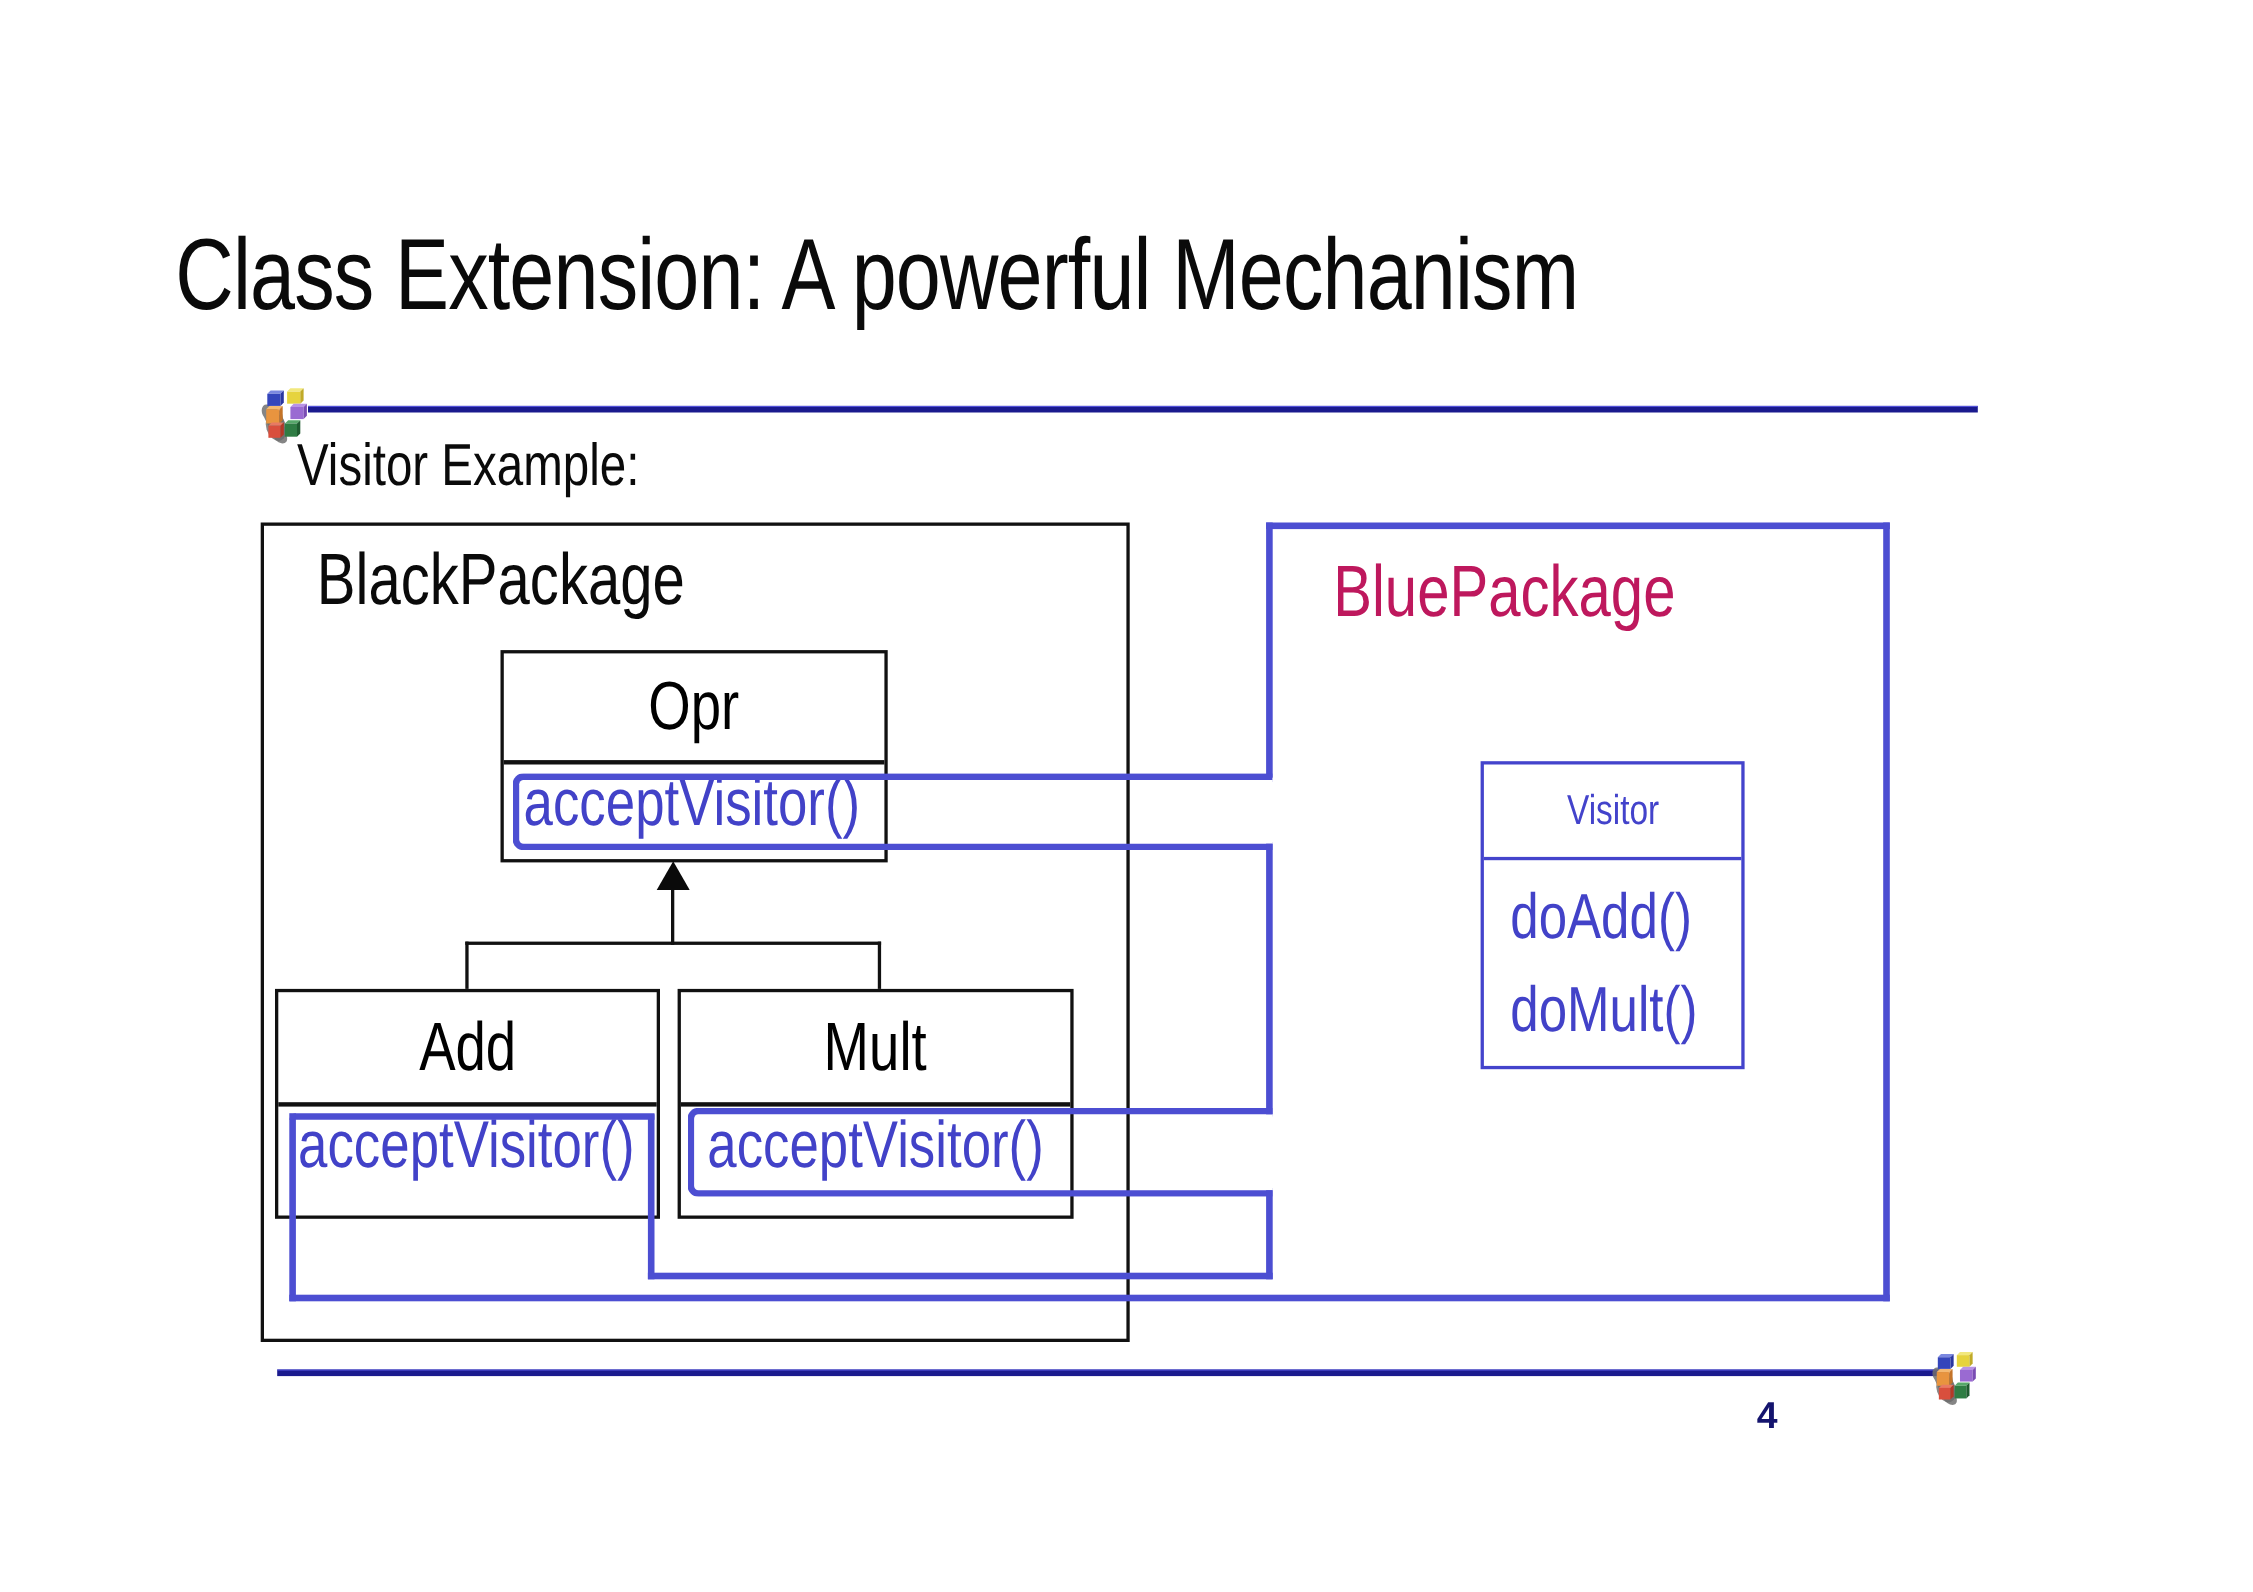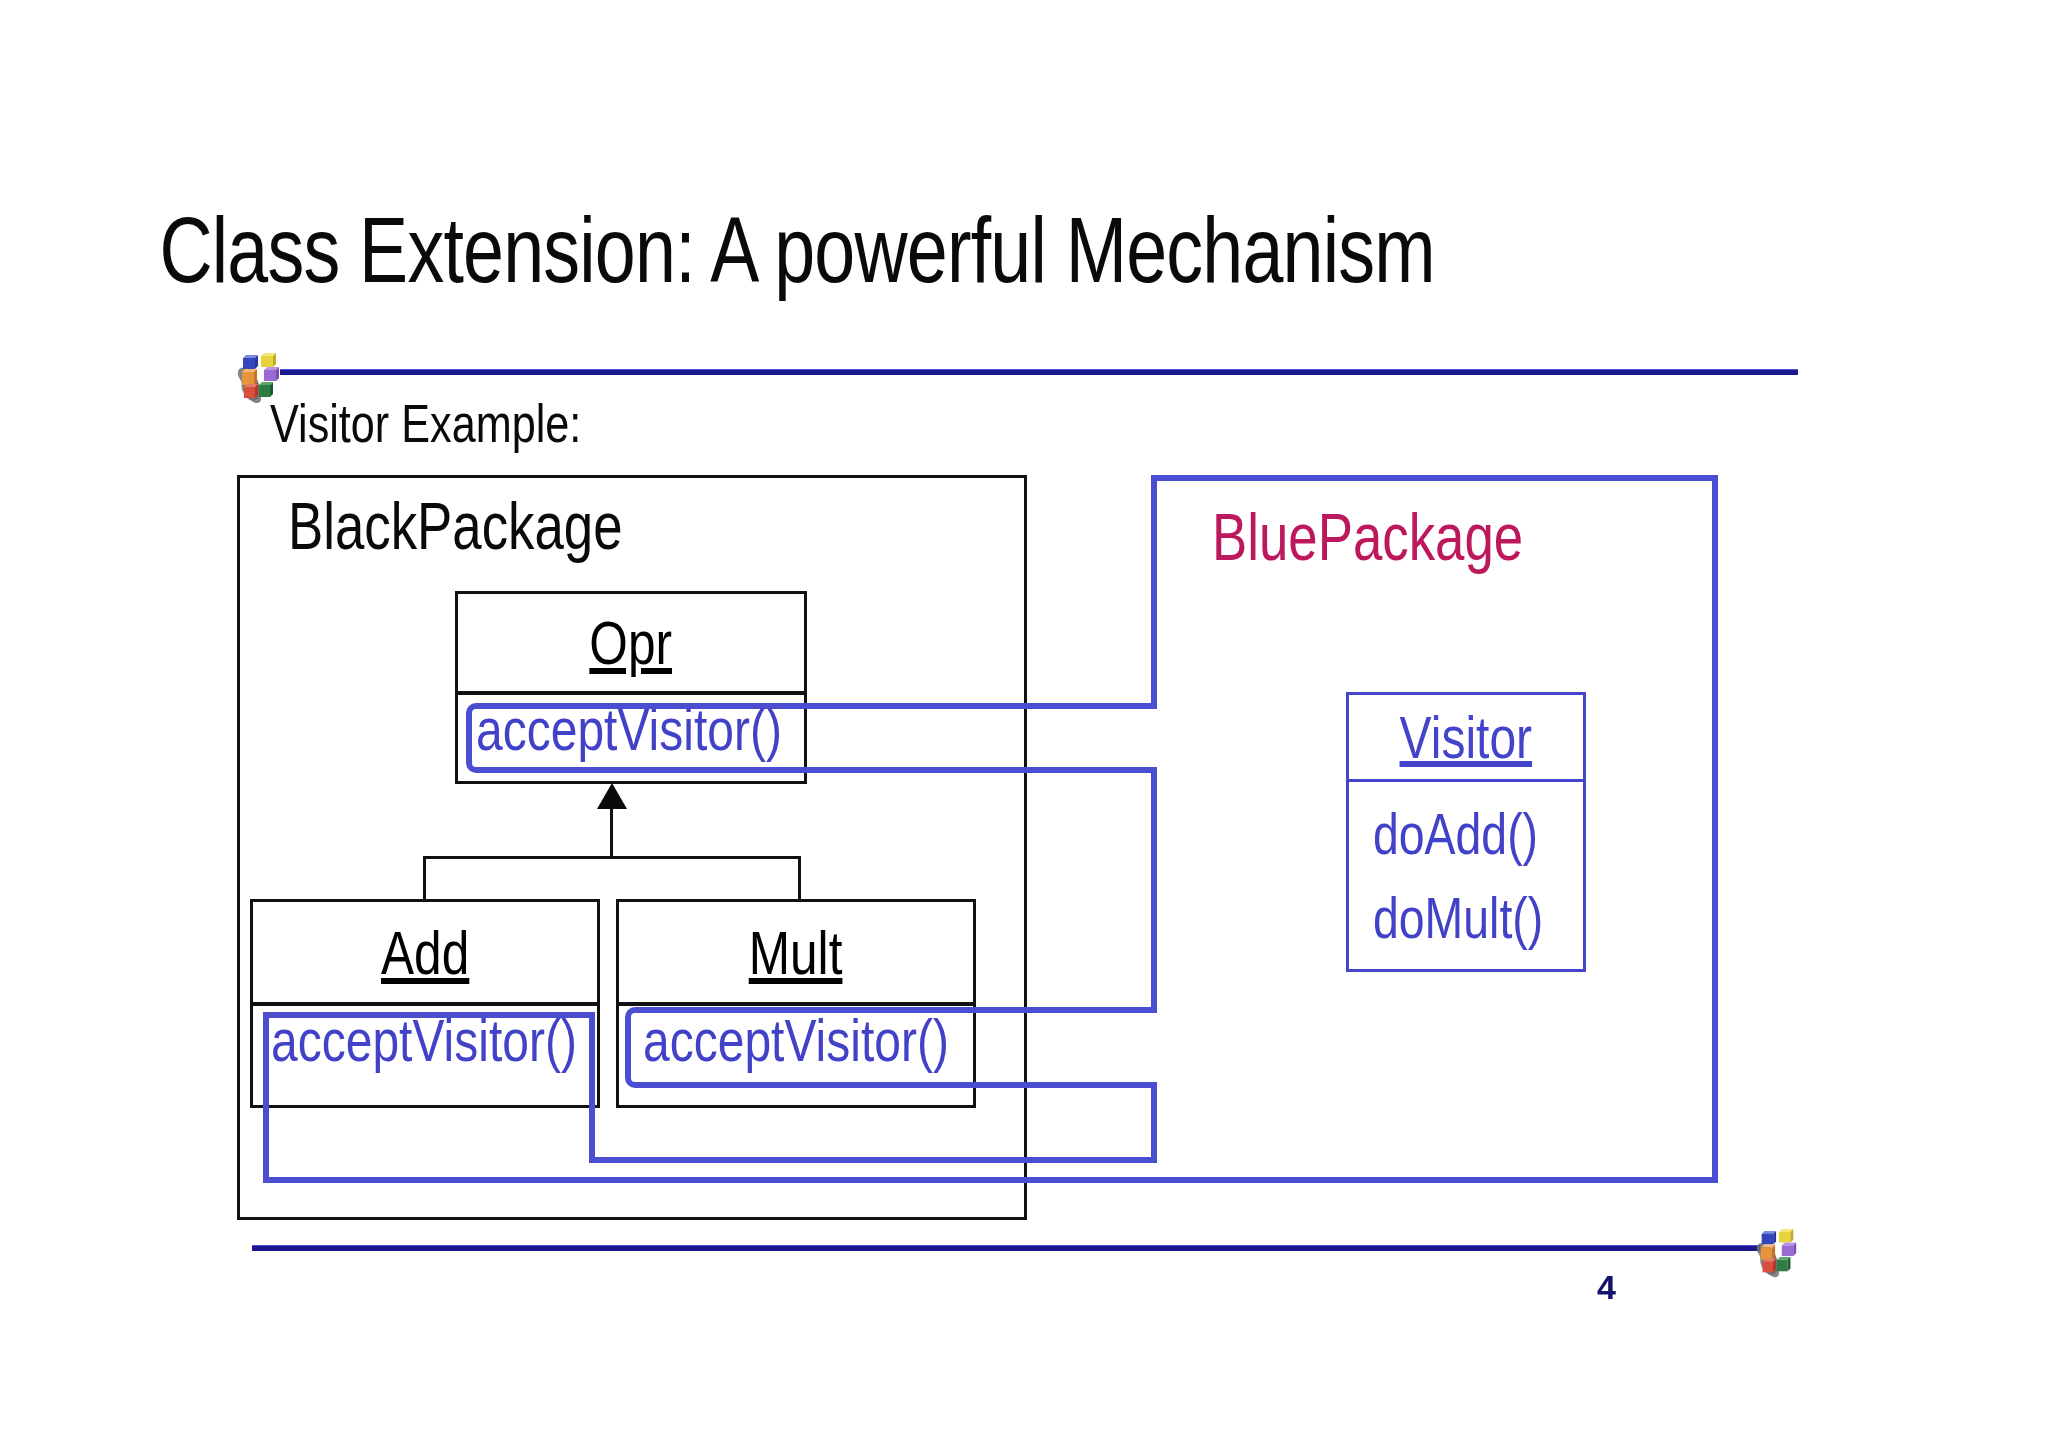--- a/index.html
+++ b/index.html
@@ -23,35 +23,35 @@
   
   .pkg-black{position:absolute;left:237px;top:475px;width:790px;height:745px;
              border:3px solid #111;box-sizing:border-box;background:transparent;}
   .pkg-label{position:absolute;font-size:66px;color:#0a0a0a;}
   .pkg-label.black{left:288px;top:488px;}
   .pkg-label.blue{left:1212px;top:488px;color:#be185d;margin-top:11px;}
 
   .uml{position:absolute;box-sizing:border-box;border:3px solid #111;background:#fff;
        display:flex;flex-direction:column;z-index:3;}
   .uml .head{display:flex;align-items:center;justify-content:center;
-             border-bottom:4px solid #111;box-sizing:border-box;font-size:62px;text-decoration:underline;}
+             border-bottom:4px solid #111;box-sizing:border-box;font-size:62px;}
   .uml .body{flex:1;display:flex;align-items:flex-start;font-size:60px;color:#4242c8;}
 
   .opr{left:455px;top:591px;width:352px;height:193px;}
   .opr .head{height:101px;}
   .opr .body{padding-left:18px;}
   .add{left:250px;top:899px;width:350px;height:209px;}
   .mult{left:616px;top:899px;width:360px;height:209px;}
   .add .head,.mult .head{height:104px;}
   .add .body{padding-left:18px;}
   .mult .body{padding-left:24px;}
 
   
   .visitor{left:1346px;top:692px;width:240px;height:280px;border:3px solid #4444cc;}
-  .visitor .head{height:87px;border-bottom:3px solid #4444cc;color:#4343cb;font-size:60px;}
+  .visitor .head{height:87px;border-bottom:3px solid #4444cc;color:#4343cb;font-size:38px;}
   .visitor .body{flex-direction:column;align-items:flex-start;justify-content:space-evenly;
                  padding-left:24px;font-size:58px;}
 
   
   .blk-h{position:absolute;height:3px;background:#111;z-index:2;}
   .blk-v{position:absolute;width:3px;background:#111;z-index:2;}
   .tri-up{position:absolute;left:597px;top:783px;width:0;height:0;z-index:4;
           border-left:15px solid transparent;border-right:15px solid transparent;
           border-bottom:26px solid #0a0a0a;}
 

